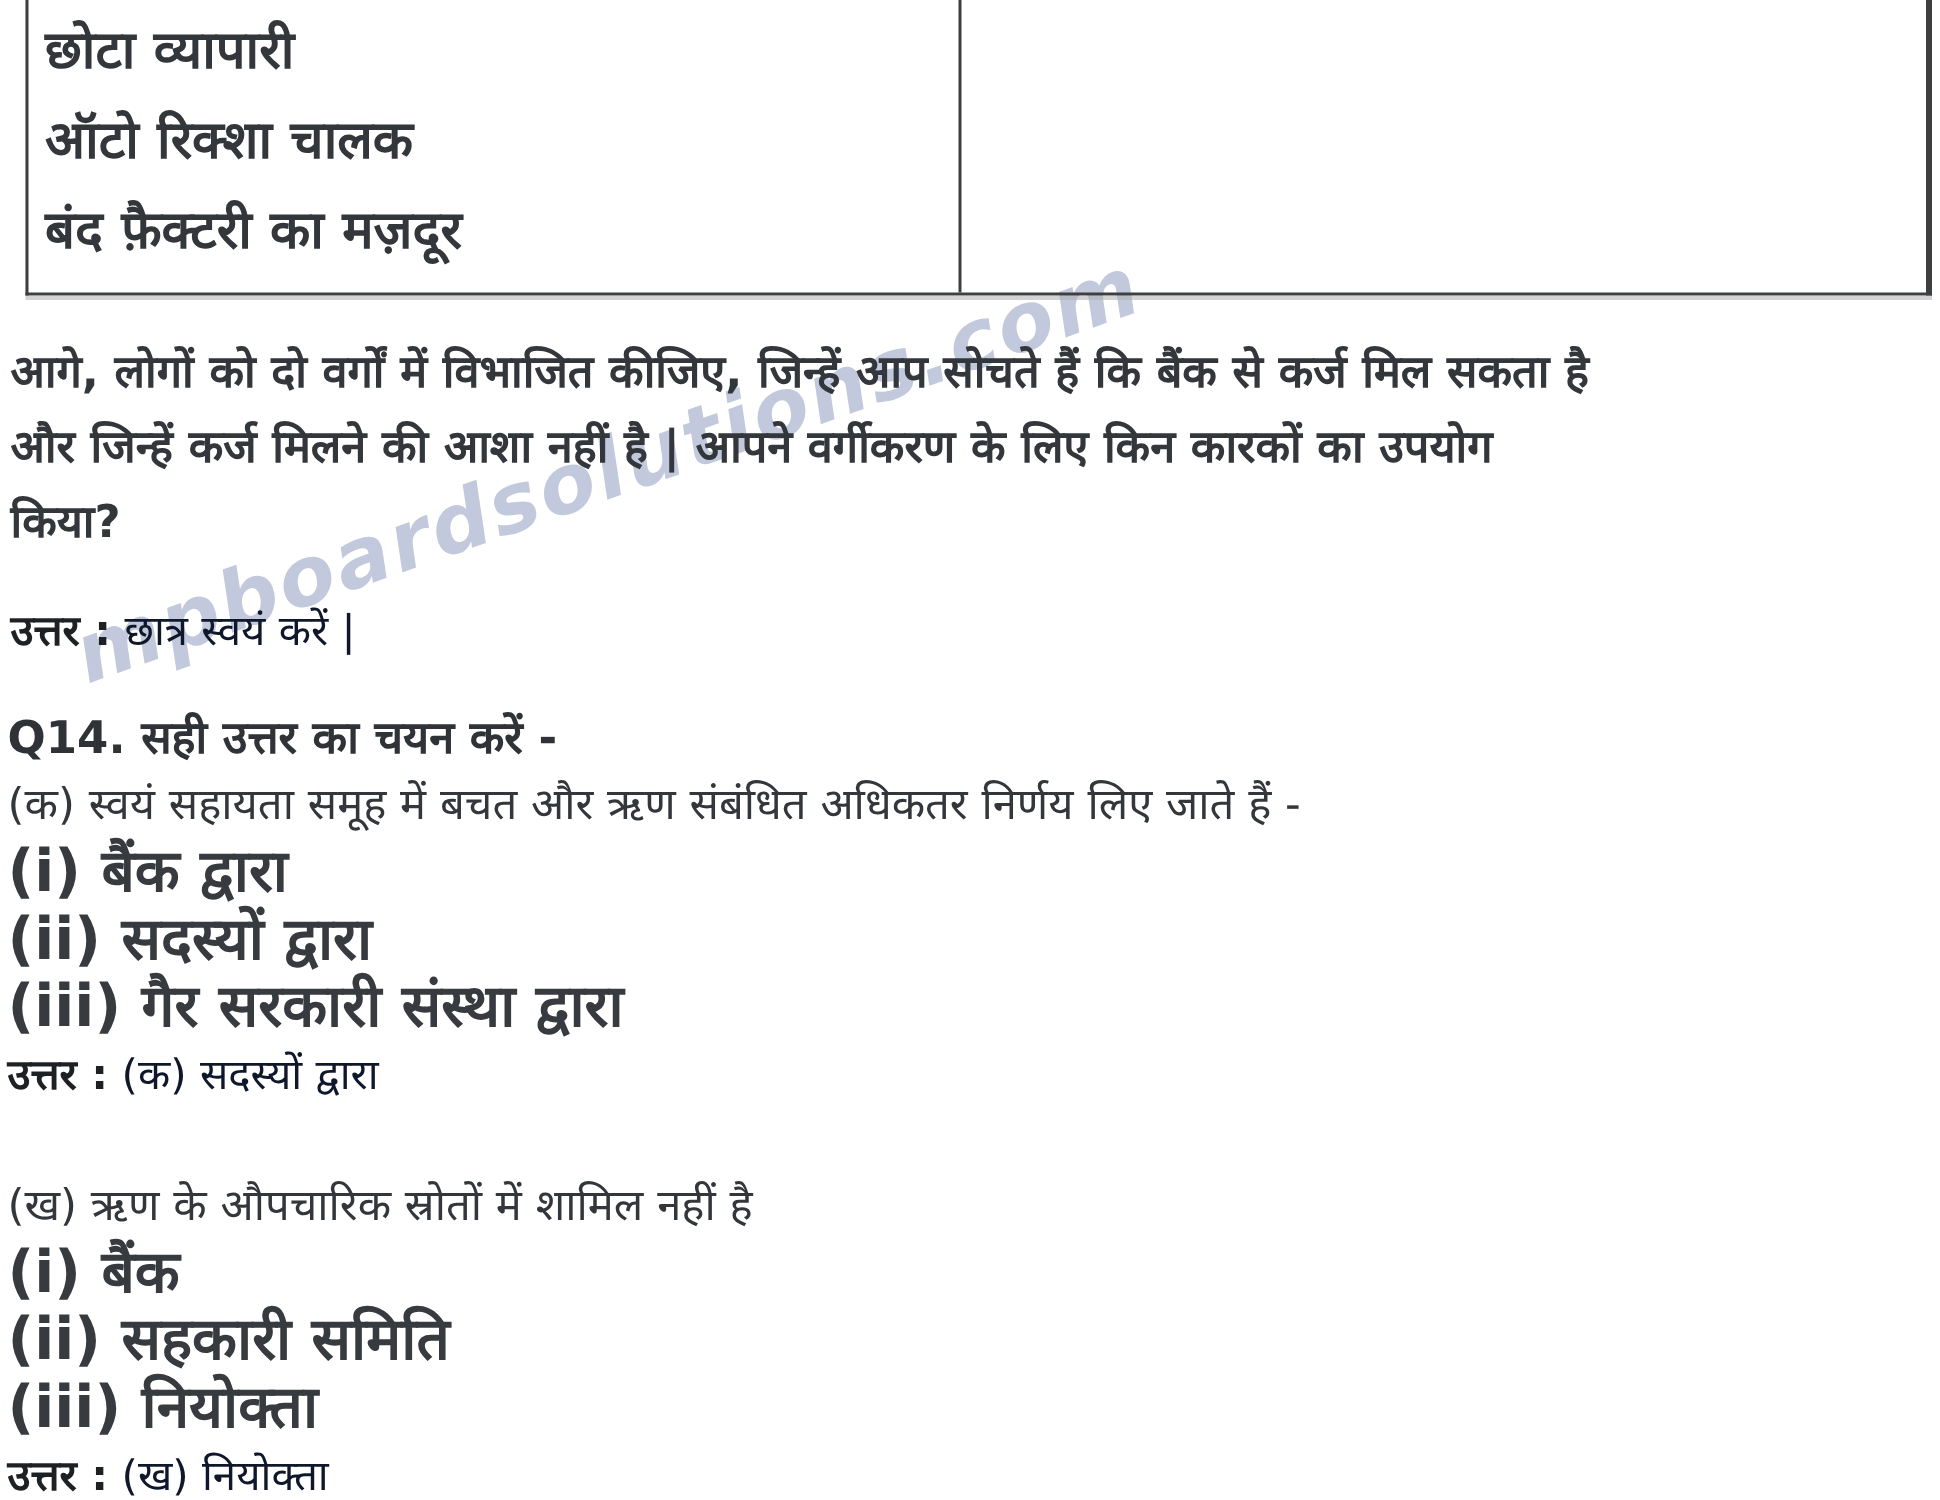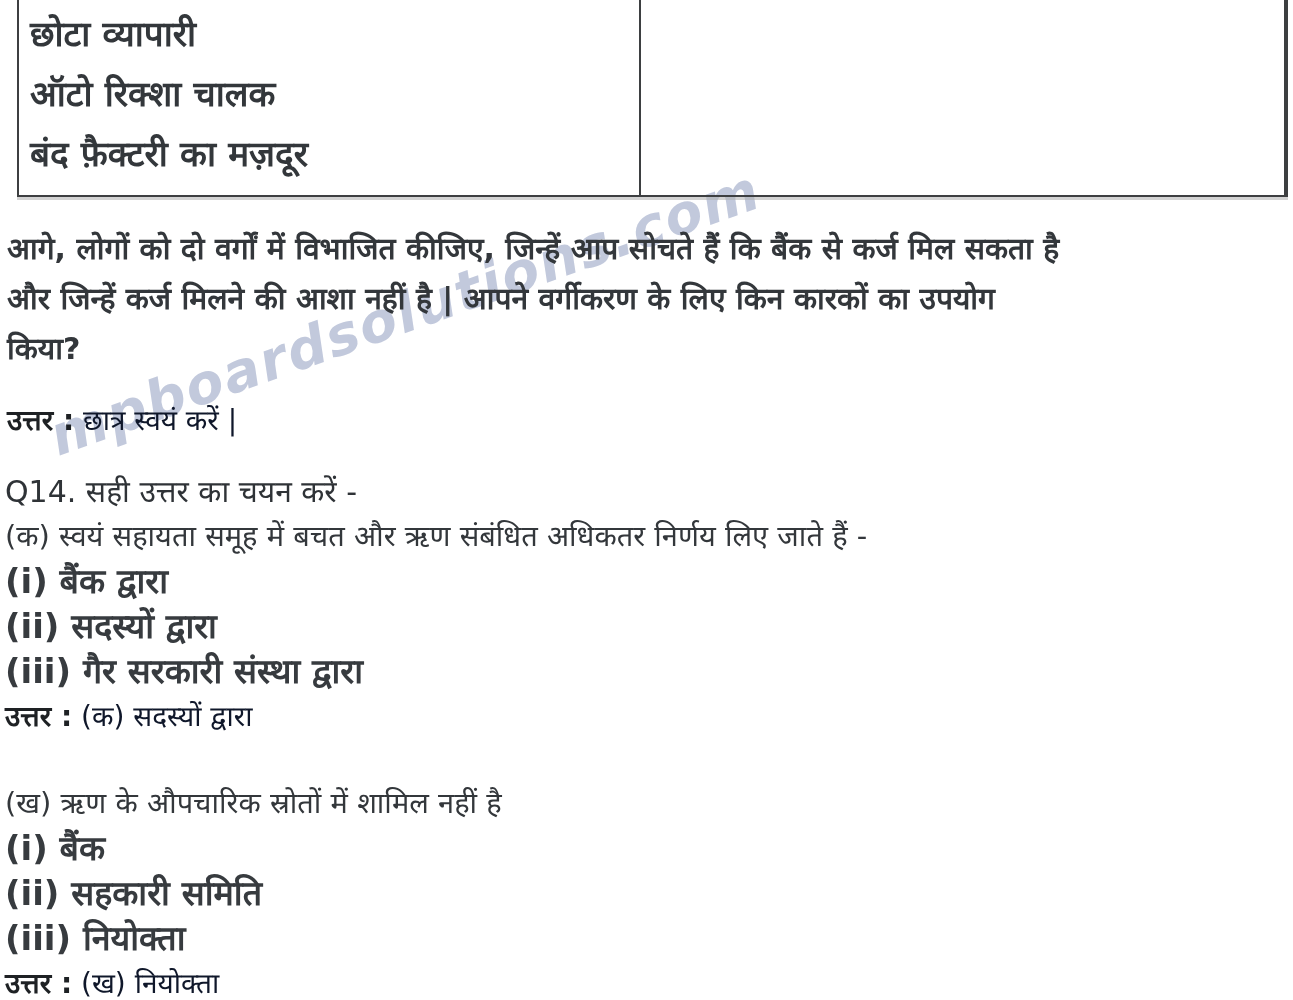--- a/index.html
+++ b/index.html
@@ -48,24 +48,24 @@
 
   .intro { left:7px; top:224px; }
   .intro .line { font-size:30px; font-weight:bold; line-height:50px; }
 
   .ans-row { font-size:28px; line-height:42px; }
   .ans-label { font-weight:bold; color:#1e2124; }
   .ans-text { font-weight:normal; color:#0f172a; }
 
   .ans-self { left:7px; top:400px; }
 
-  .q14-heading { left:5px; top:470px; font-size:30px; font-weight:normal; color:#2f3337;text-align:right; }
+  .q14-heading { left:5px; top:470px; font-size:30px; font-weight:bold; color:#2f3337;text-align:right; }
 
   .mcq-block .qline { font-size:29px; font-weight:normal; line-height:45px; color:#33373b; }
-  .mcq-block .opt   { font-size:34px; font-weight:bold; line-height:45px; color:#373b3f; }
+  .mcq-block .opt   { font-size:39px; font-weight:bold; line-height:45px; color:#373b3f; }
   .mcq-block .ans-row { line-height:45px; }
 
   .block-ka  { left:5px; top:514px; }
   .block-kha { left:5px; top:781px; }
 </style>
 </head>
 <body>
 
 <div class="doc">
 

